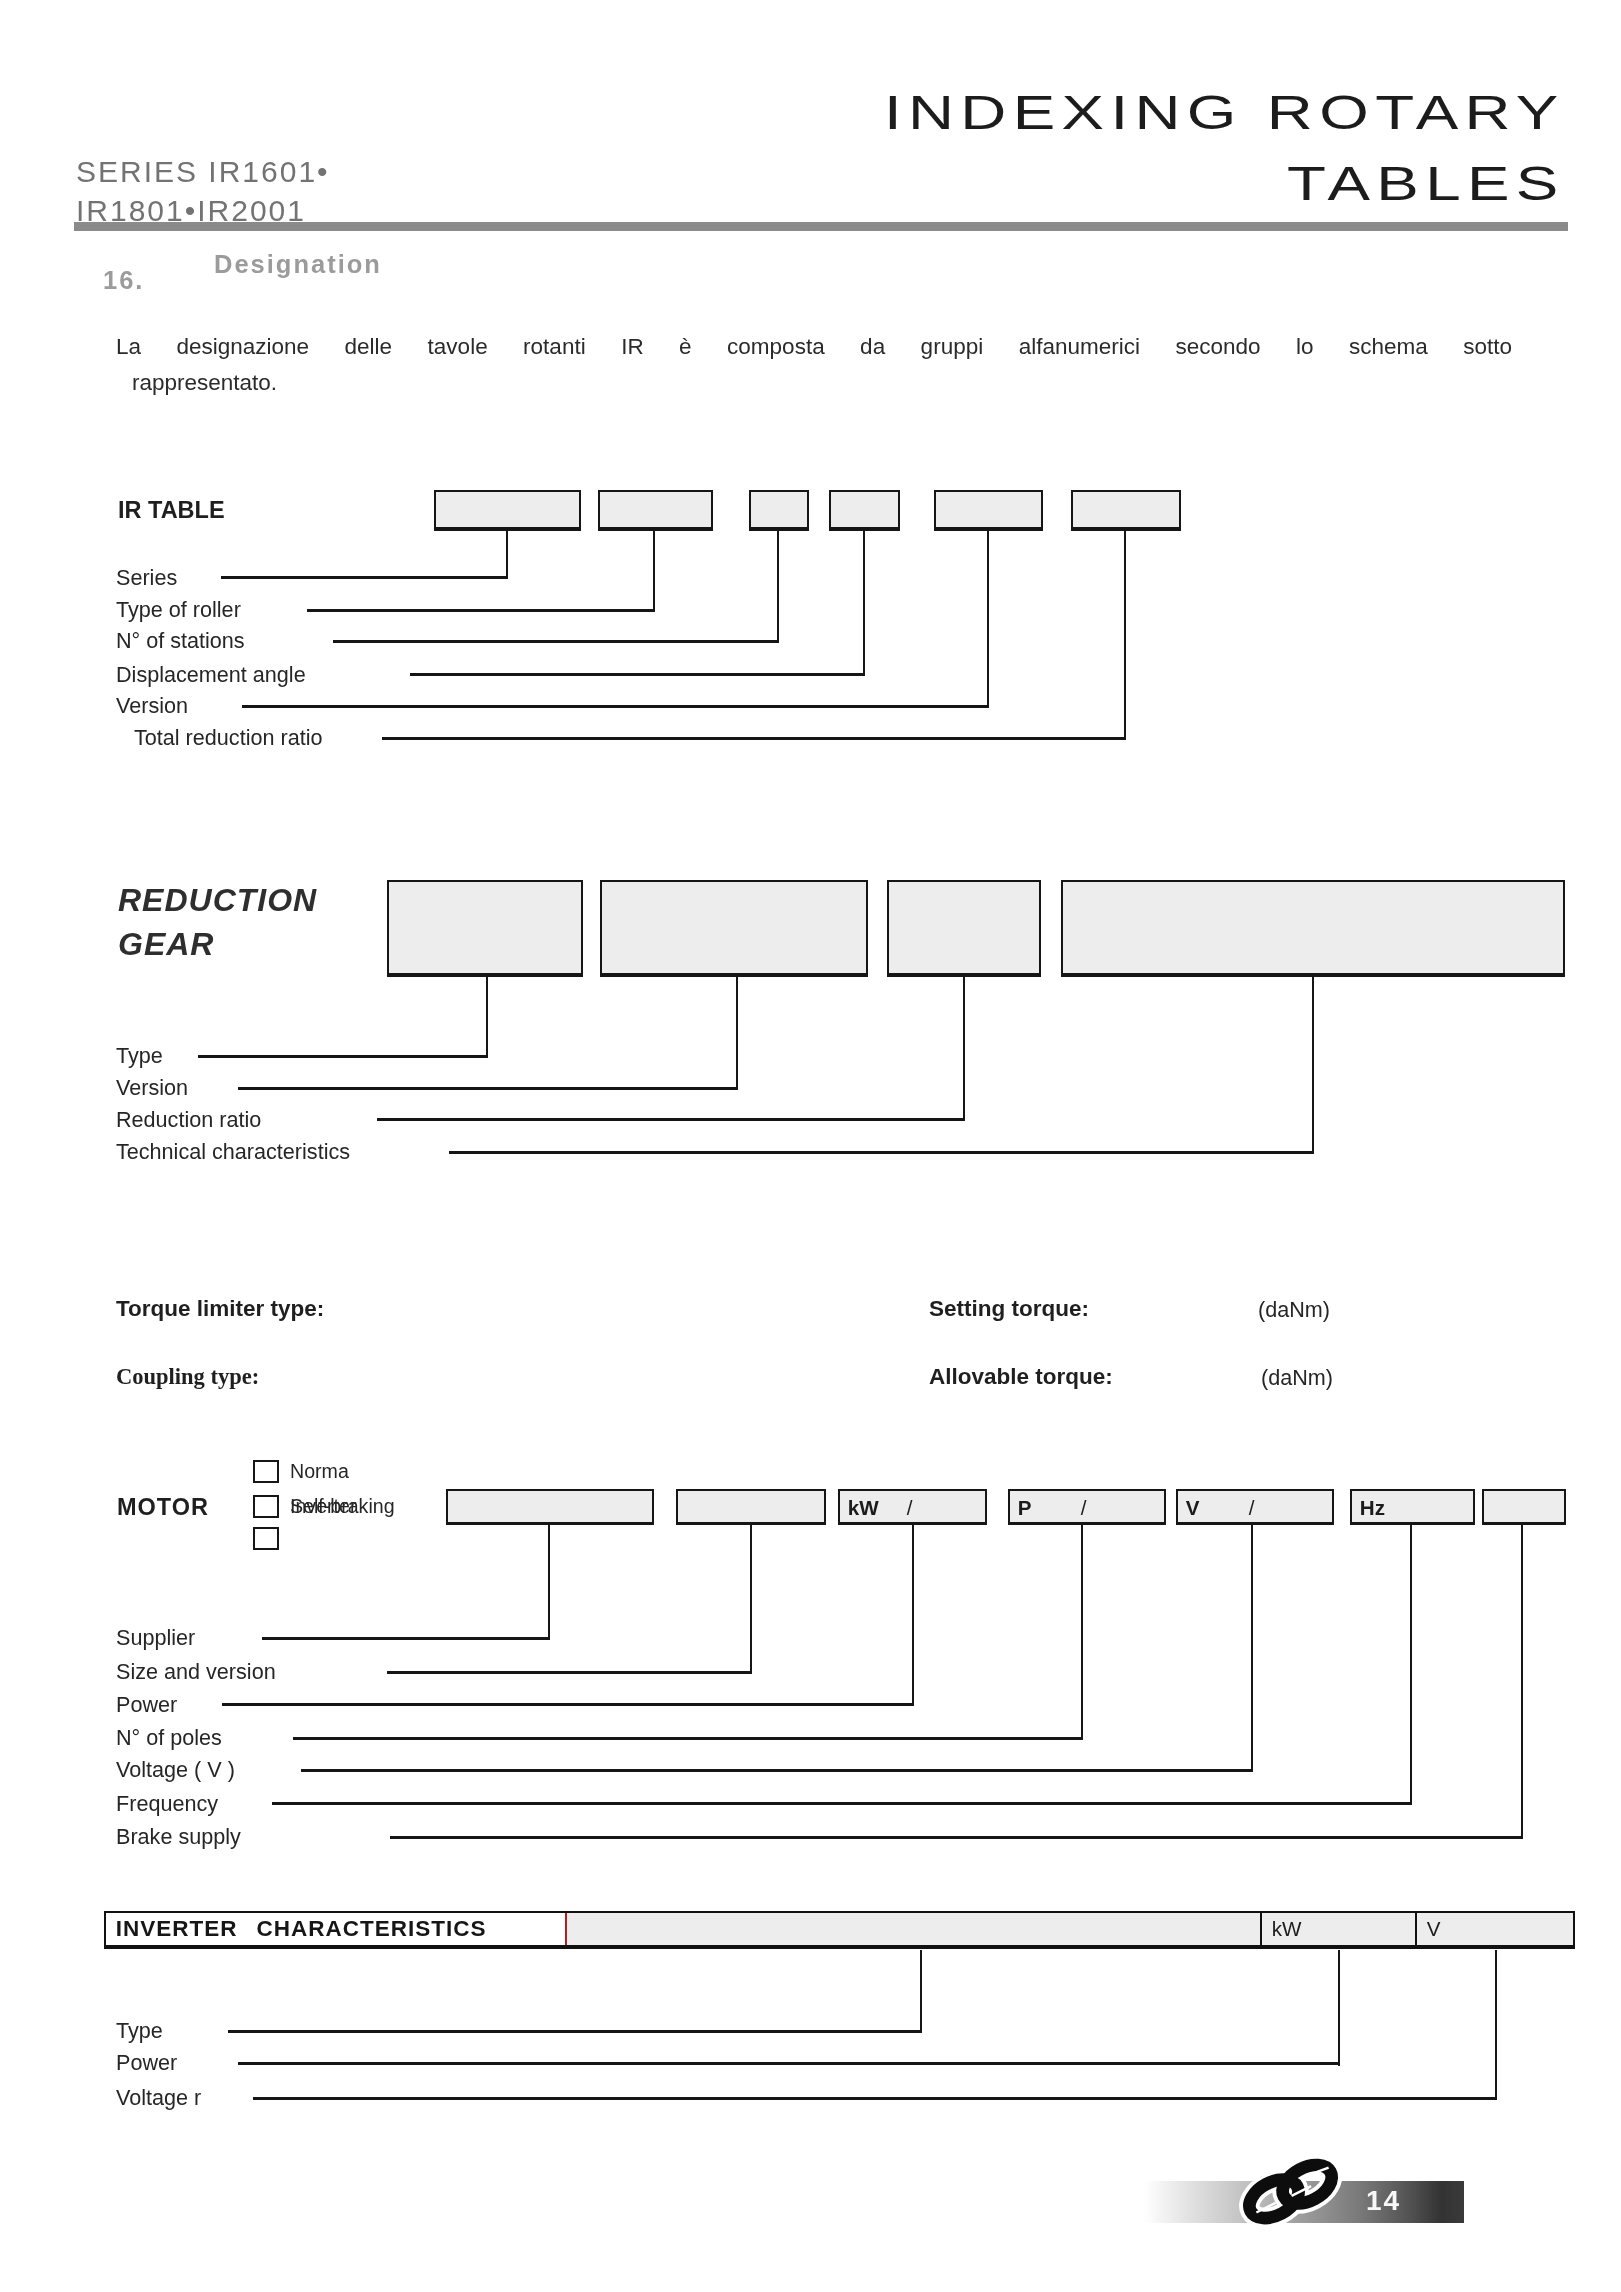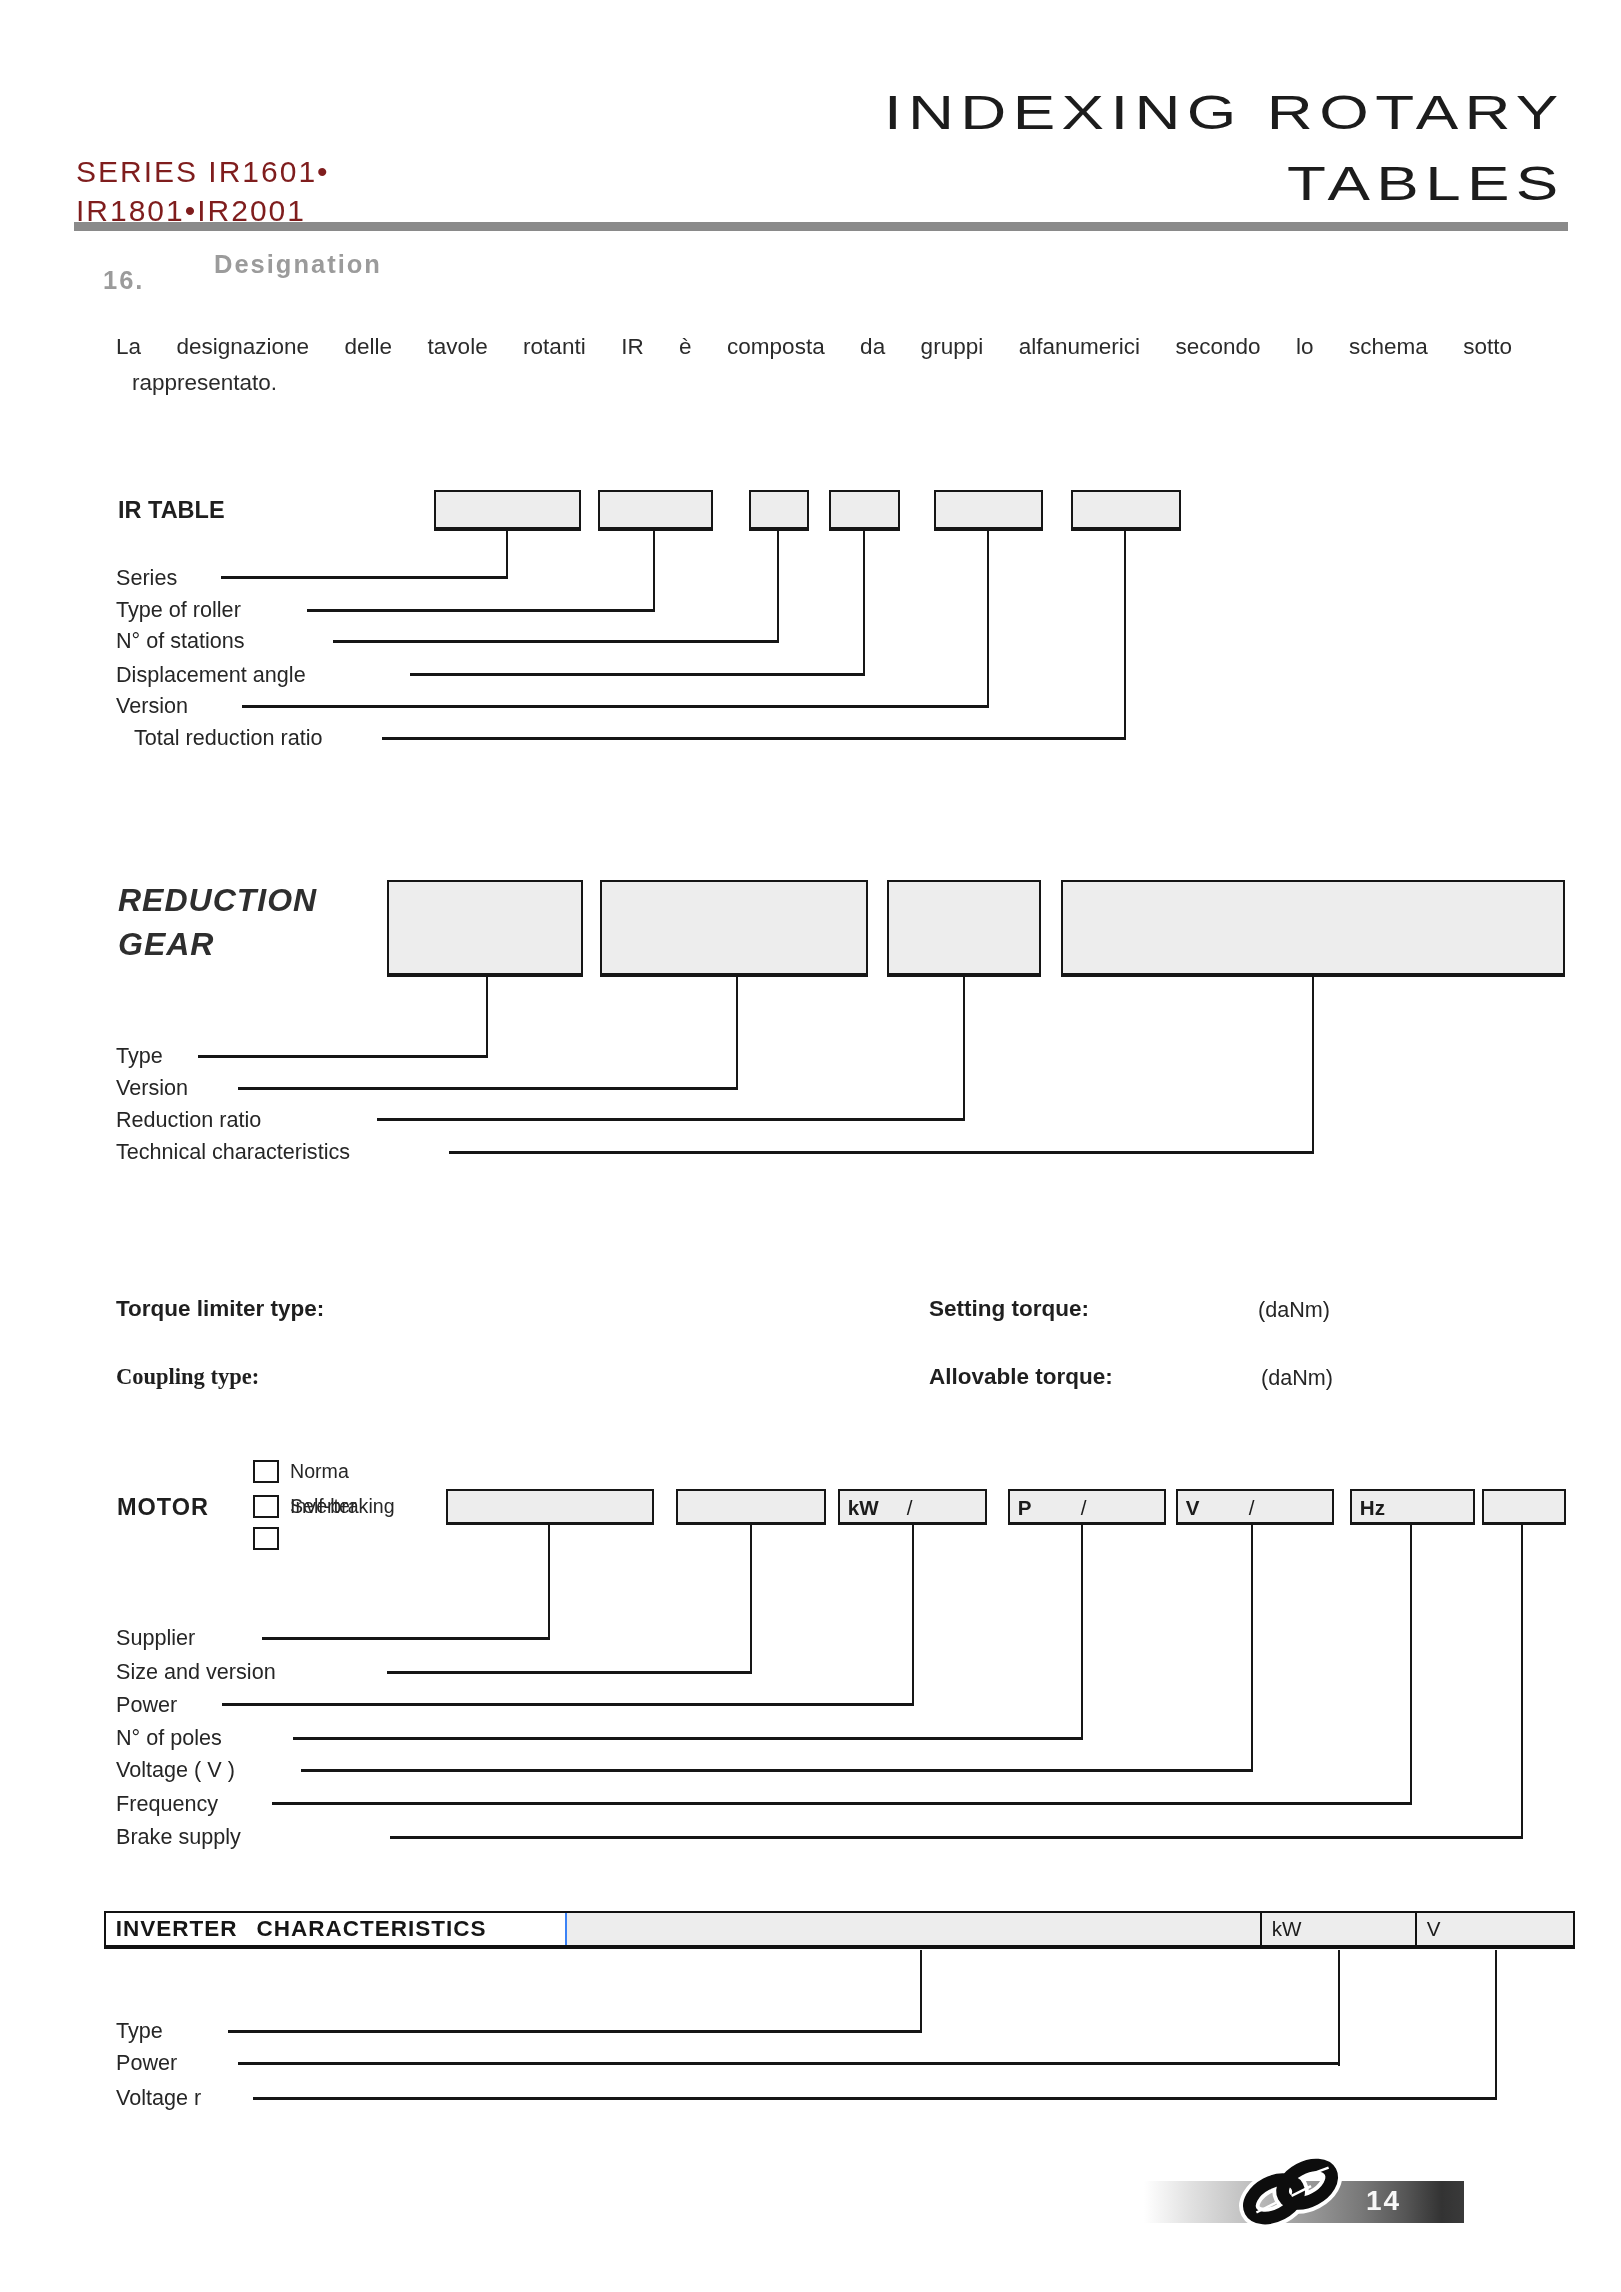--- a/index.html
+++ b/index.html
@@ -3,21 +3,21 @@
 <meta charset="utf-8">
 <style>
   html,body{margin:0;padding:0;background:#ffffff;}
   .page{
     position:relative;width:1621px;height:2293px;background:#ffffff;
     font-family:"Liberation Sans","DejaVu Sans",sans-serif;color:#2b2b2b;overflow:hidden;
   }
   .abs{position:absolute;}
   .nw{white-space:nowrap;}
   
-  .series{font-size:30px;letter-spacing:2px;color:#7f1d1d;}
+  .series{font-size:30px;letter-spacing:2px;color:#737373;}
   .doctitle{font-size:49px;letter-spacing:4.9px;color:#1c1c1c;transform:scaleX(1.3);transform-origin:100% 50%;text-align:right;}
   .grayrule{background:#8a8a8a;}
   .section-head{font-size:25.5px;font-weight:bold;color:#9b9b9b;letter-spacing:2px;}
   .body-txt{font-size:22.5px;color:#2b2b2b;}
   .just1{text-align:justify;text-align-last:justify;}
   
   .dbox{background:#ededed;border:2px solid #161616;border-bottom-width:4.9px;box-sizing:border-box;}
   .dbox-thin{background:#ededed;border:2px solid #161616;border-bottom-width:3.9px;box-sizing:border-box;}
   .hline{background:#161616;height:2.9px;}
   .vline{background:#161616;width:2px;}
@@ -160,21 +160,21 @@
 
   <div class="abs lbl" style="left:116px;top:1625px;">Supplier</div>
   <div class="abs lbl" style="left:116px;top:1659px;">Size and version</div>
   <div class="abs lbl" style="left:116px;top:1692px;">Power</div>
   <div class="abs lbl" style="left:116px;top:1725px;">N° of poles</div>
   <div class="abs lbl" style="left:116px;top:1757px;">Voltage ( V )</div>
   <div class="abs lbl" style="left:116px;top:1791px;">Frequency</div>
   <div class="abs lbl" style="left:116px;top:1824px;">Brake supply</div>
 
   <div class="abs invbar" style="left:104px;top:1911px;width:1471px;height:38px;">
-    <div class="invcell inv-title" style="width:461px;border-right:2px solid #3b82f6;">INVERTER CHARACTERISTICS</div>
+    <div class="invcell inv-title" style="width:461px;border-right:2px solid #b91c1c;">INVERTER CHARACTERISTICS</div>
     <div class="invcell" style="width:693px;"></div>
     <div class="invcell inv-unit" style="width:155px;border-left:2px solid #111;">kW</div>
     <div class="invcell inv-unit" style="width:157px;border-left:2px solid #111;">V</div>
   </div>
 
   <div class="abs vline" style="left:920px;top:1950px;height:83px;"></div>
   <div class="abs hline" style="left:228px;top:2030px;width:694px;"></div>
   <div class="abs vline" style="left:1338px;top:1950px;height:116px;"></div>
   <div class="abs hline" style="left:238px;top:2062px;width:1102px;"></div>
   <div class="abs vline" style="left:1495px;top:1950px;height:150px;"></div>

